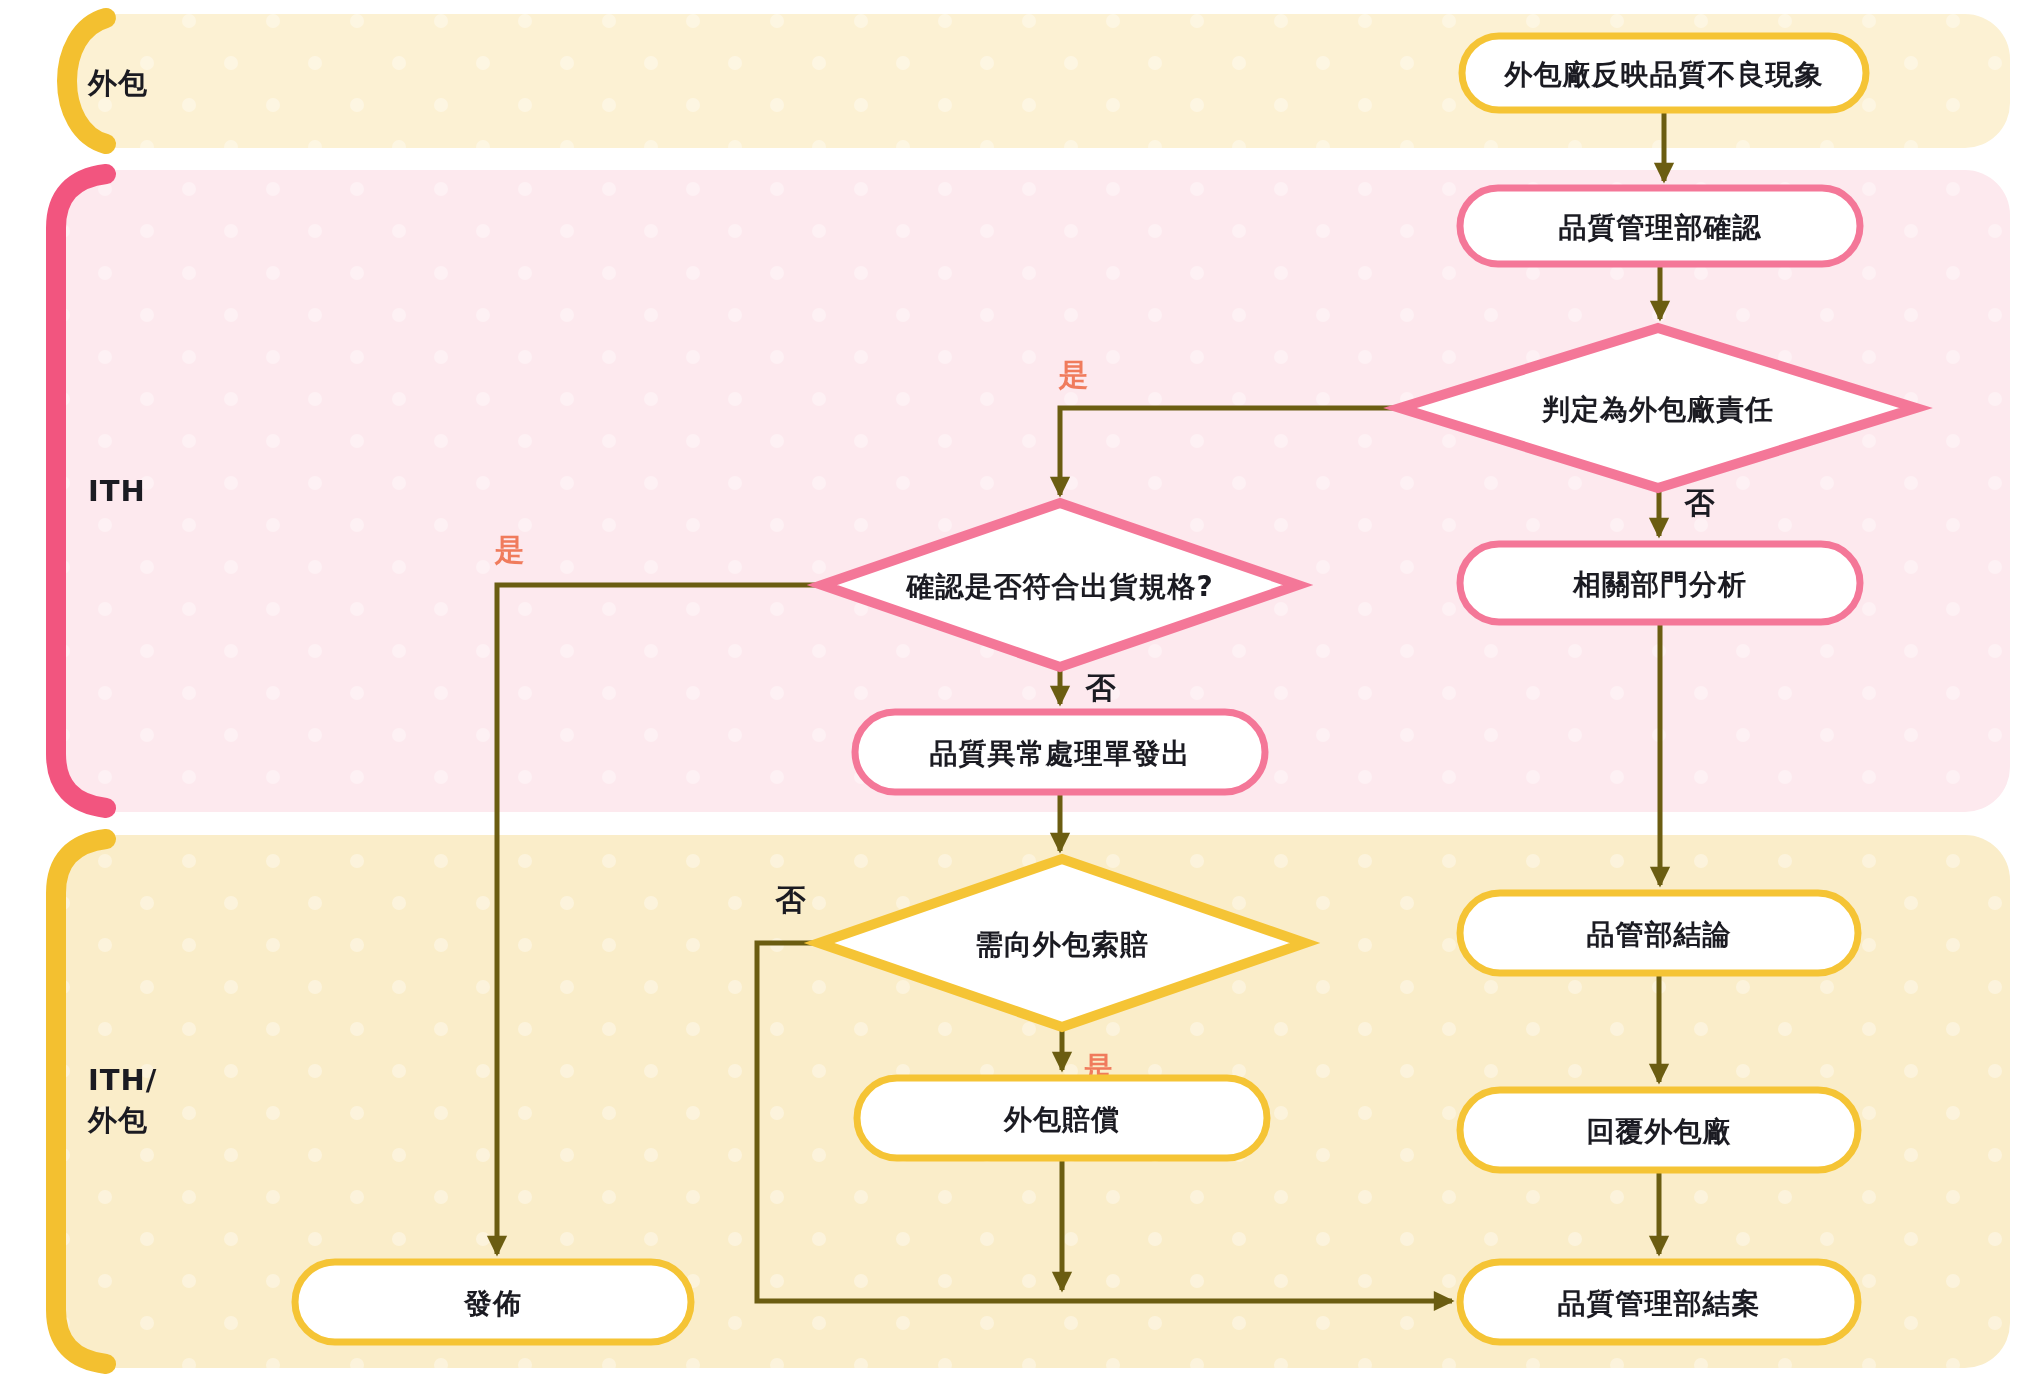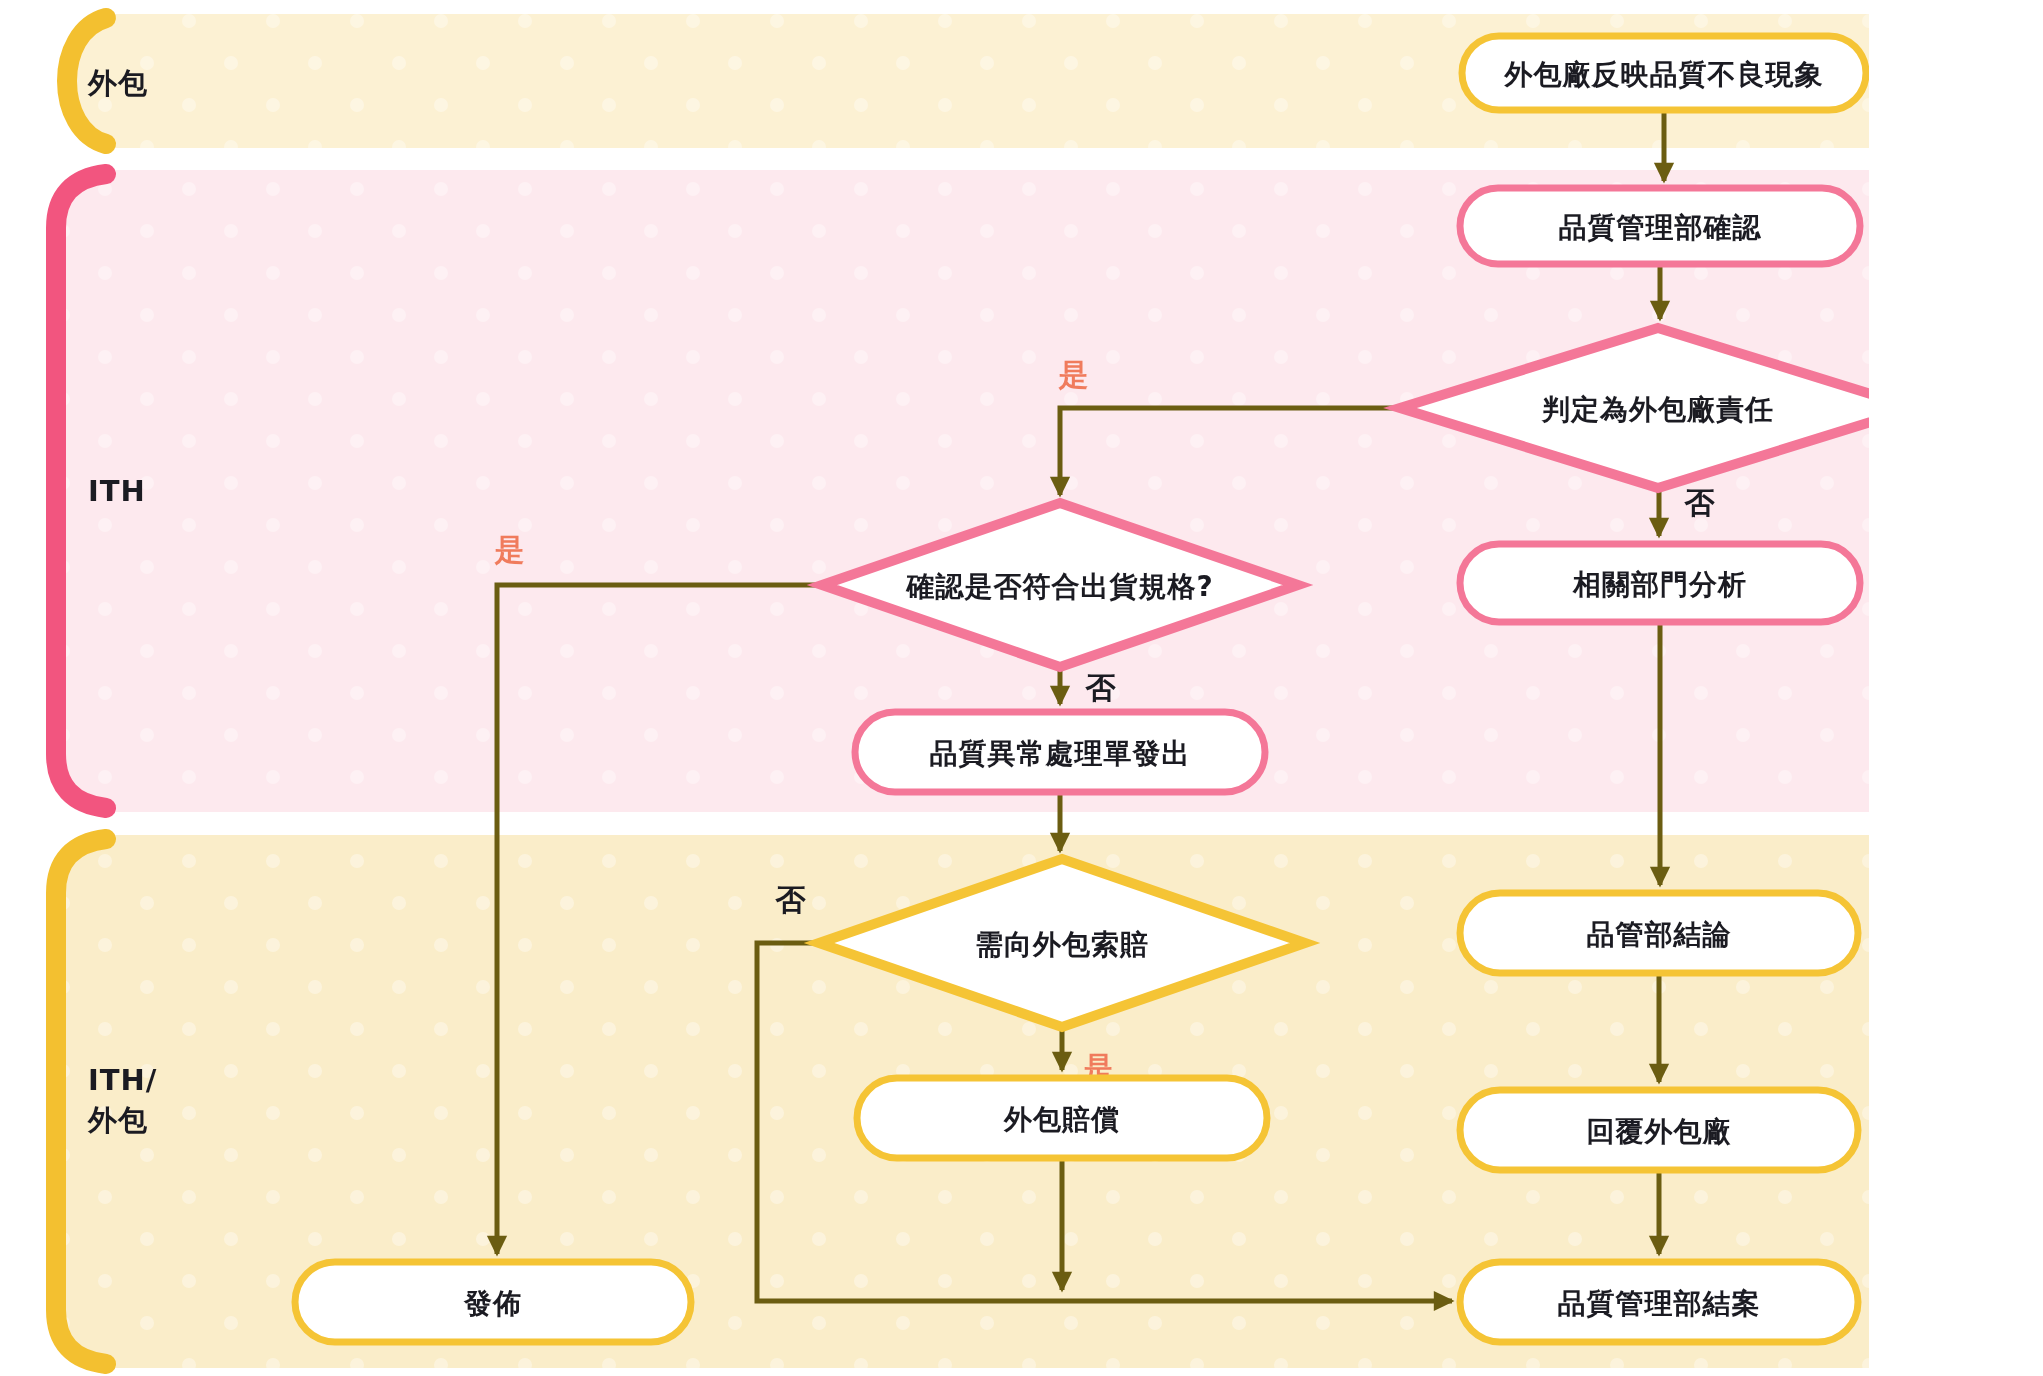--- a/index.html
+++ b/index.html
@@ -1,18 +1,18 @@
 <!DOCTYPE html>
 <html><head>
 <meta charset="utf-8">
 <style>
   html,body{margin:0;padding:0;background:#ffffff;}
   .stage{
     position:relative;
-    width:1869px;height:1376px;
+    width:2043px;height:1376px;
     background:#ffffff;
     font-family:"DejaVu Sans",sans-serif;
     overflow:hidden;
   }
   svg{display:block;}
   text{
     font-family:"DejaVu Sans",sans-serif;
     fill:#1b1b22;
     font-weight:600;
     letter-spacing:1px;

